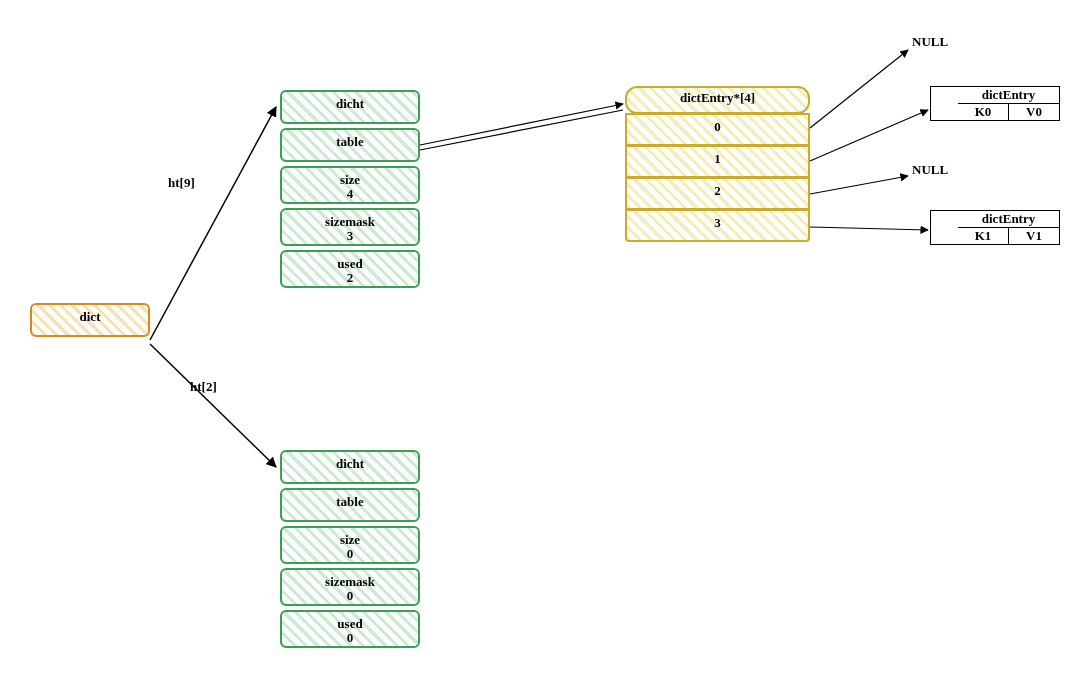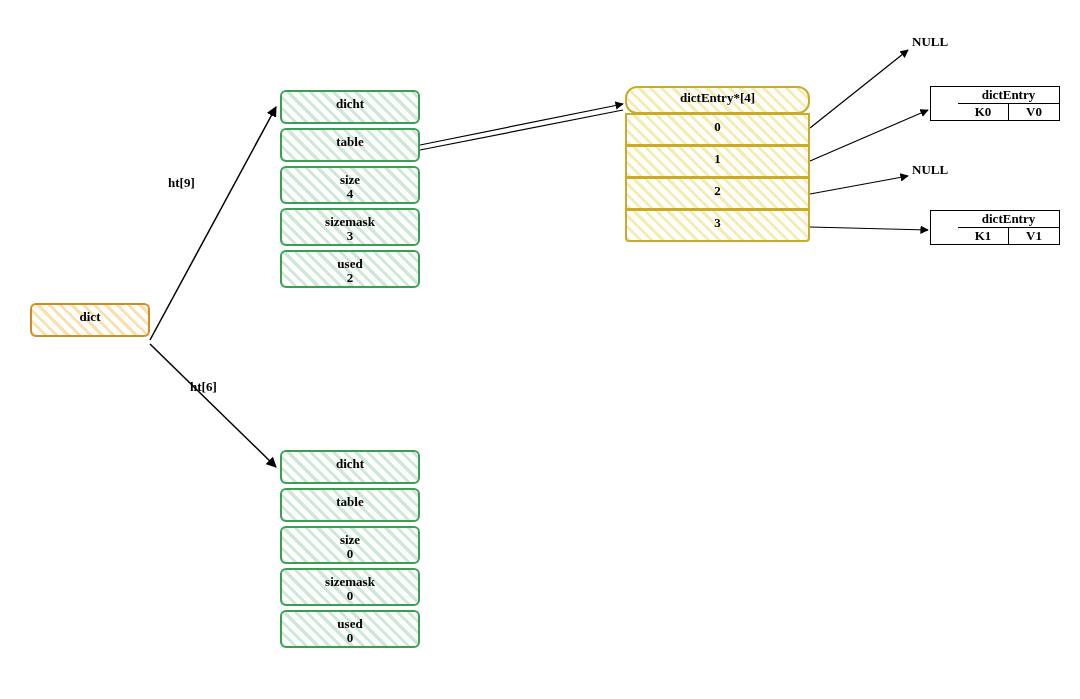--- a/index.html
+++ b/index.html
@@ -76,21 +76,21 @@
     <line x1="810" y1="194" x2="908" y2="176" stroke="#000" stroke-width="1.2" marker-end="url(#ah)"></line>
 
     <line x1="810" y1="227" x2="928" y2="230" stroke="#000" stroke-width="1.2" marker-end="url(#ah)"></line>
   </svg>
 
   <div class="cell hatch-orange" style="left:30px;top:303px;width:120px;height:34px">
     <div class="lbl">dict</div>
   </div>
 
   <div class="lblText" style="left:168px;top:175px">ht[9]</div>
-  <div class="lblText" style="left:190px;top:379px">ht[6]</div>
+  <div class="lblText" style="left:190px;top:379px">ht[2]</div>
 
   <div class="cell hatch-green" style="left:280px;top:90px;width:140px;height:34px">
     <div class="lbl">dicht</div>
   </div>
   <div class="cell hatch-green" style="left:280px;top:128px;width:140px;height:34px">
     <div class="lbl">table</div>
   </div>
   <div class="cell hatch-green" style="left:280px;top:166px;width:140px;height:38px">
     <div class="lbl">size</div>
     <div class="val">4</div>

